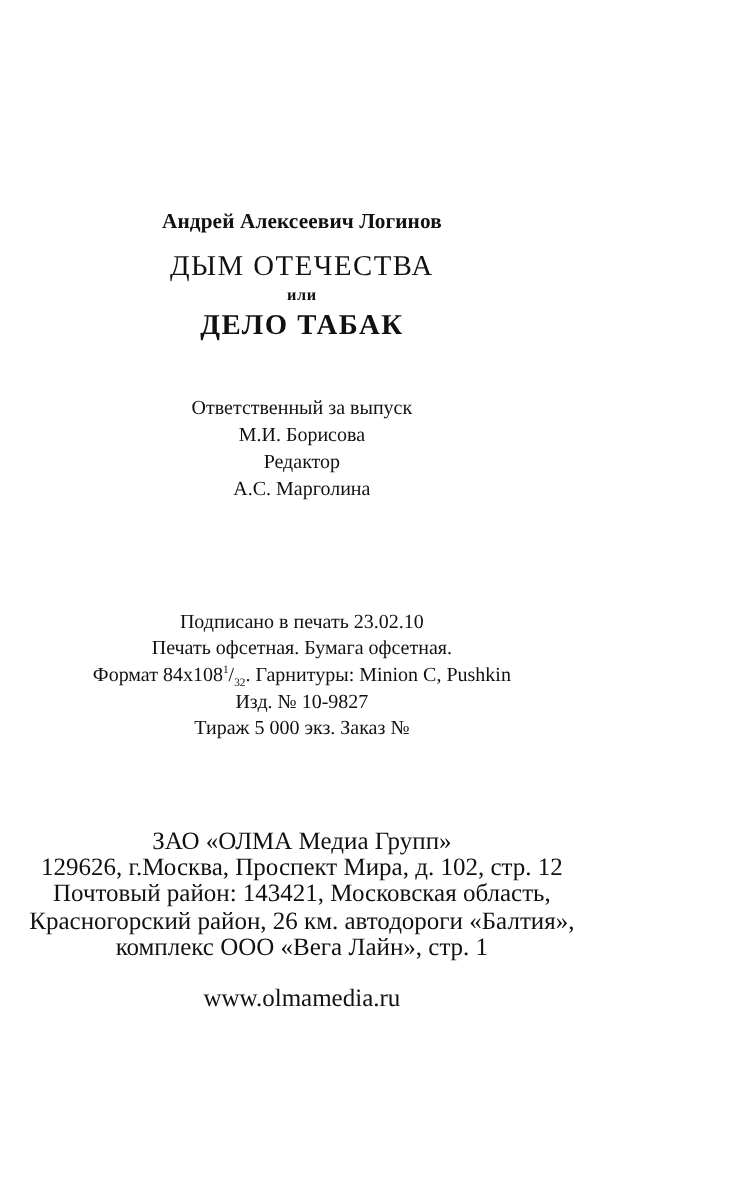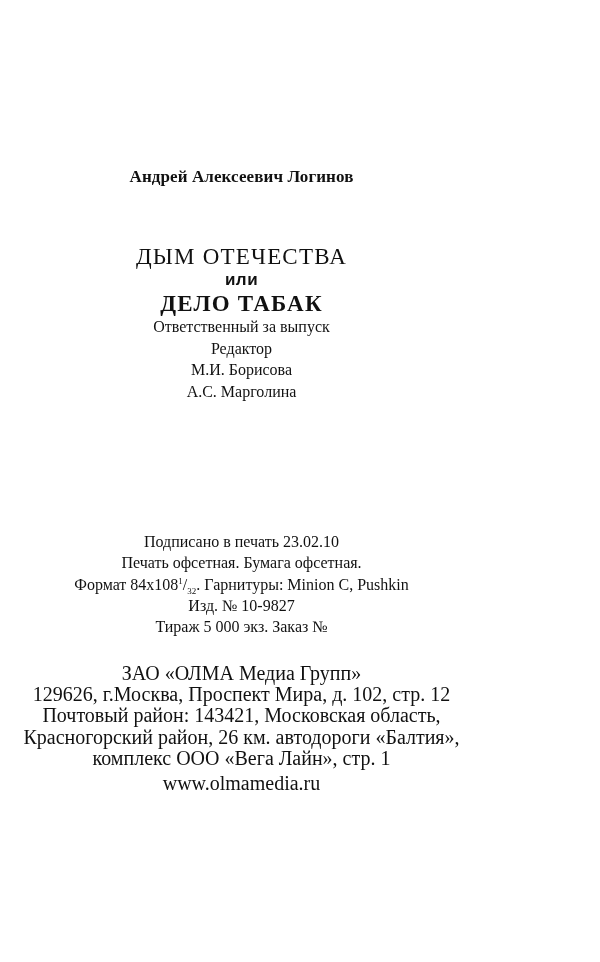--- a/index.html
+++ b/index.html
@@ -38,82 +38,80 @@
       font-size: 17px;
       font-weight: bold;
       line-height: 22px;
       letter-spacing: 0.1px;
     }
     .title {
       top: 199px;
       font-size: 23px;
       line-height: 28px;
       letter-spacing: 1.2px;
-      margin-top: 44px;
     }
     .title .conj {
-      font-size: 17px;
+      font-size: 13px;
       font-weight: bold;
       line-height: 18px;
       letter-spacing: 0.5px;
-      font-family: Liberation Sans, sans-serif;
+      font-family: Liberation Serif, serif;
     }
     .title .main2 {
       line-height: 30px;
       font-weight: bold;
     }
 
     
     .credits {
       top: 316px;
       font-size: 16px;
       line-height: 21.5px;
     }
 
     
     .imprint {
       top: 487px;
       font-size: 16px;
       line-height: 21.3px;
-      margin-top: 44px;
     }
     .imprint sup, .imprint sub {
       font-size: 9px;
       line-height: 0;
     }
 
     
     .publisher {
       top: 663px;
       font-size: 20px;
       line-height: 21.2px;
     }
     .publisher .website {
-      margin-top: 4px;
+      margin-top: 20px;
     }
   </style>
 </head>
 <body>
 
 <div class="page">
 
   <div class="block author">
     <span class="line">Андрей Алексеевич Логинов</span>
   </div>
 
   <div class="block title">
     <span class="line">ДЫМ ОТЕЧЕСТВА</span>
     <span class="line conj">или</span>
     <span class="line main2">ДЕЛО ТАБАК</span>
   </div>
 
   <div class="block credits">
     <span class="line">Ответственный за выпуск</span>
+    <span class="line">М.И. Борисова</span>
     <span class="line">Редактор</span>
-    <span class="line">М.И. Борисова</span>
     <span class="line">А.С. Марголина</span>
   </div>
 
   <div class="block imprint">
     <span class="line">Подписано в печать 23.02.10</span>
     <span class="line">Печать офсетная. Бумага офсетная.</span>
     <span class="line"><span>Формат 84x108</span><sup>1</sup><span>/</span><sub>32</sub><span>. Гарнитуры: Minion C, Pushkin</span></span>
     <span class="line">Изд. № 10-9827</span>
     <span class="line">Тираж 5 000 экз. Заказ №</span>
   </div>

